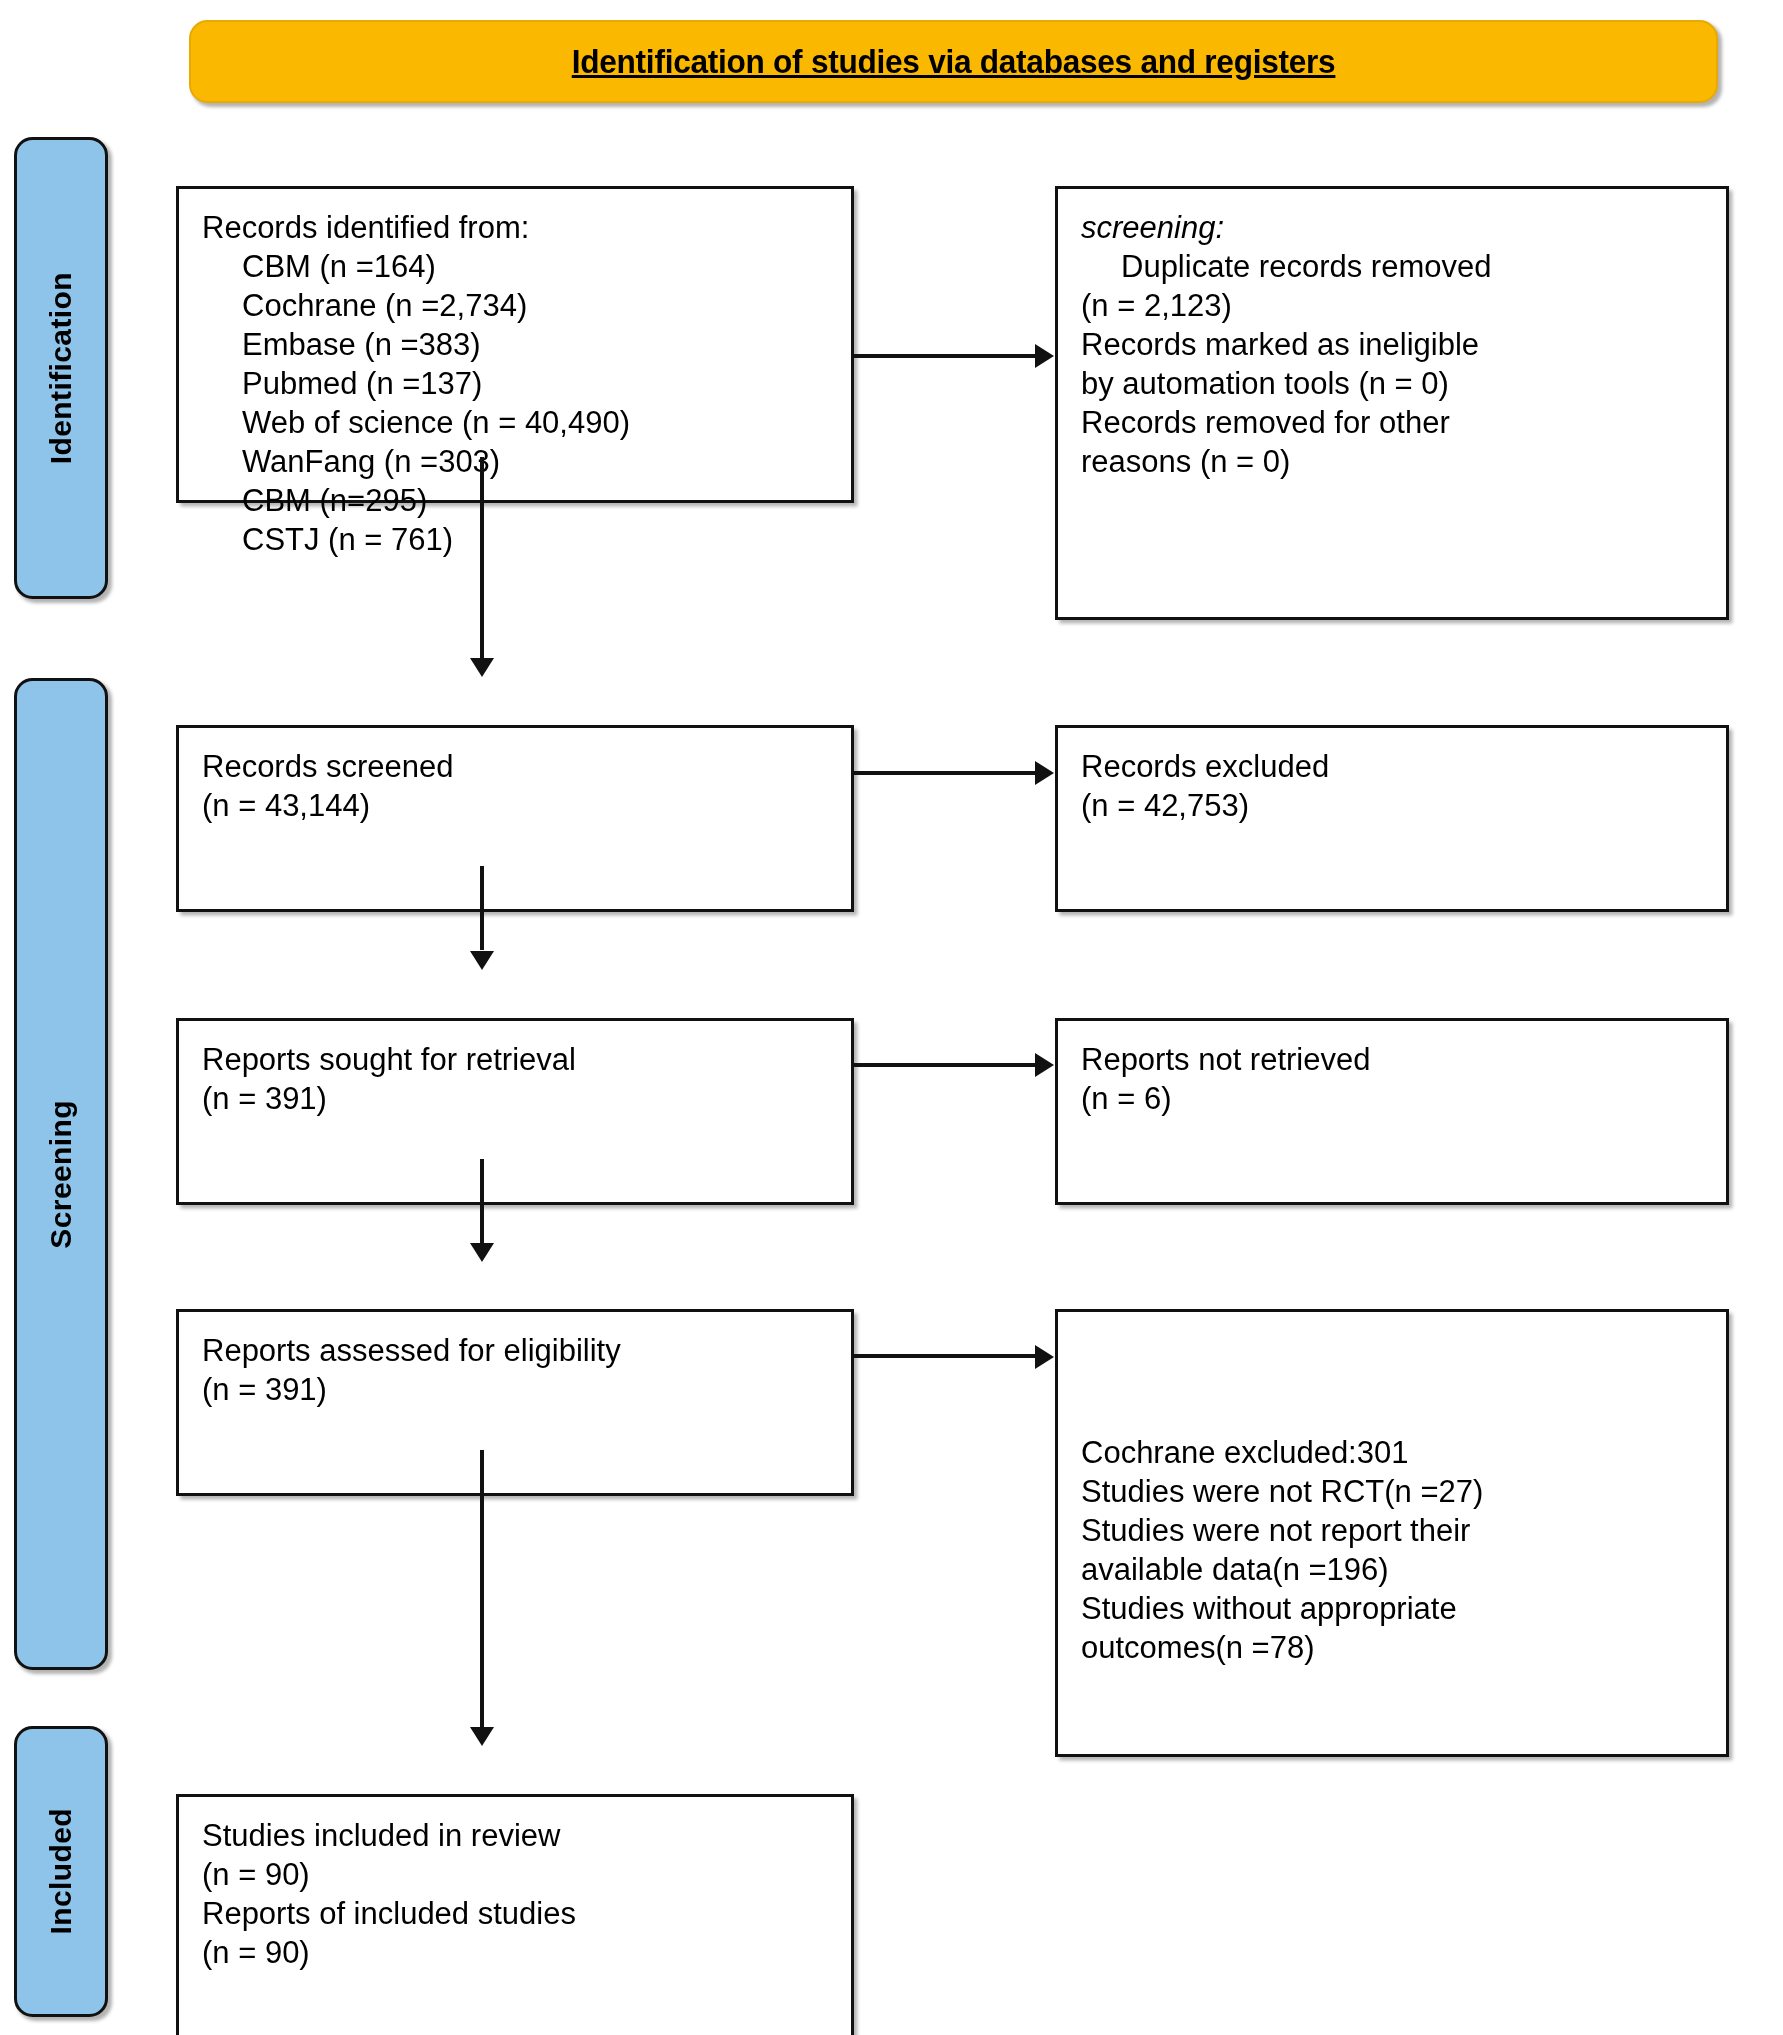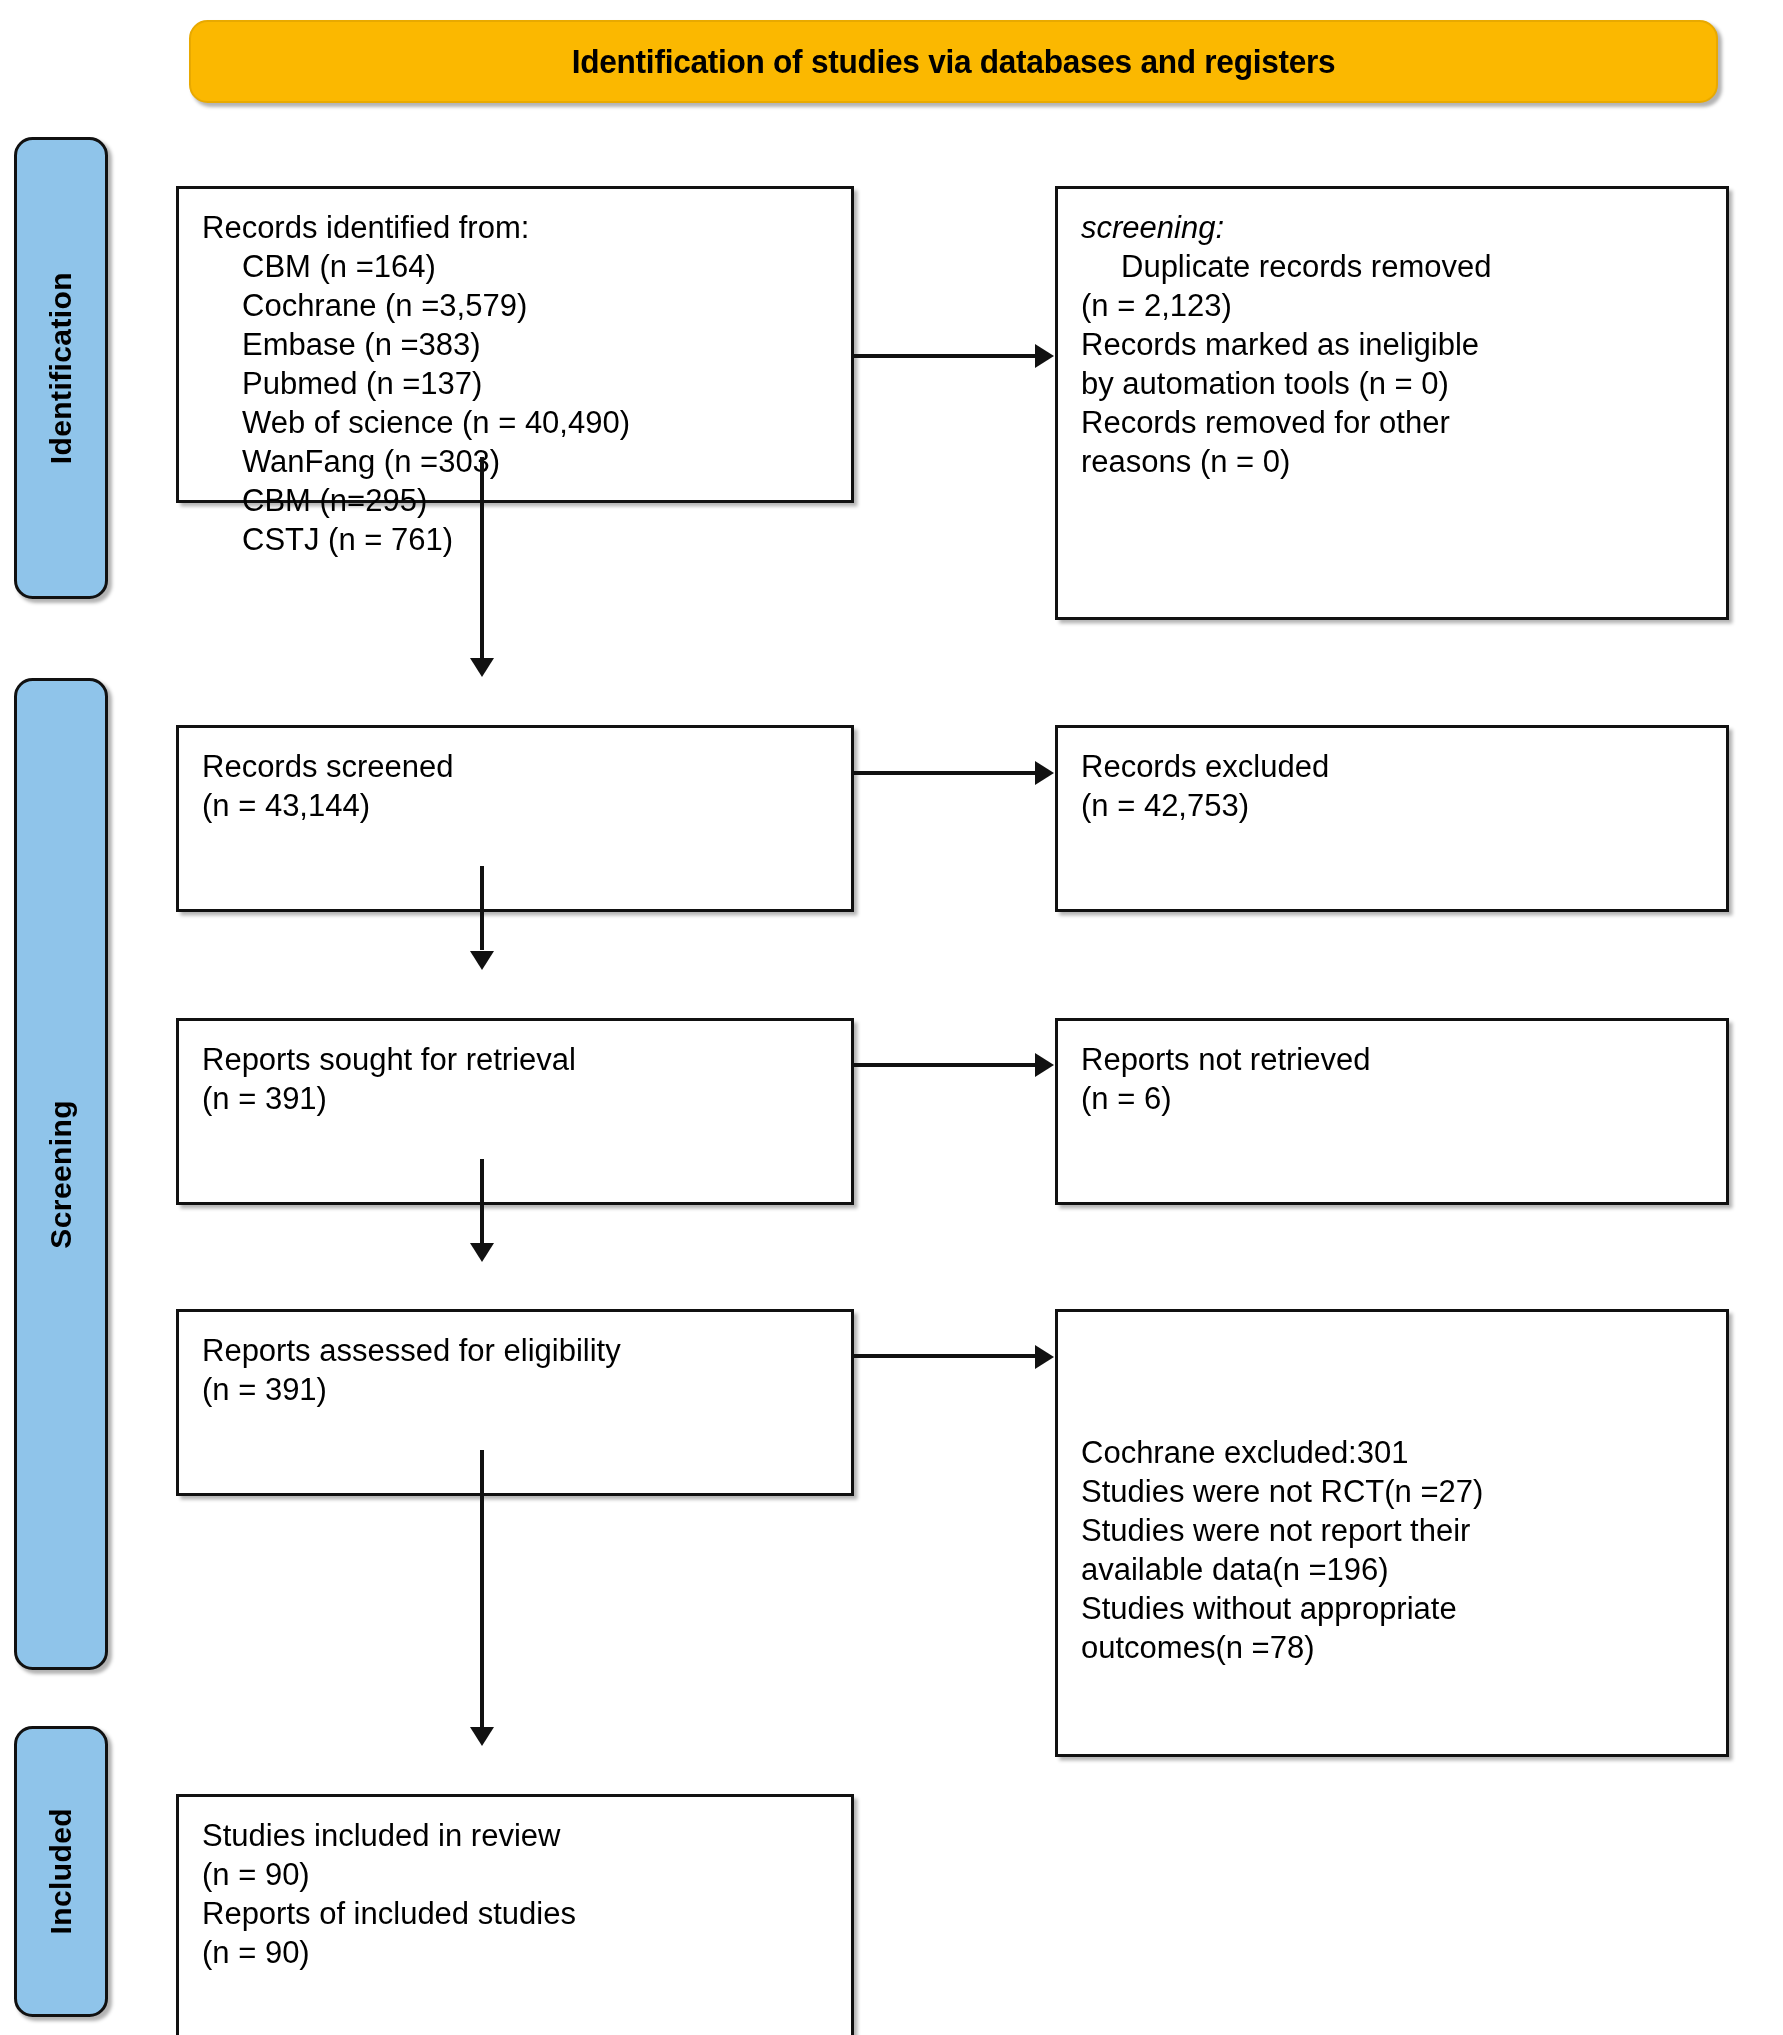--- a/index.html
+++ b/index.html
@@ -24,20 +24,21 @@
     top: 20px;
     width: 1529px;
     height: 83px;
     background: #FBB800;
     border: 2.1px solid #E8A900;
     border-radius: 18.6px;
     display: flex;
     align-items: center;
     justify-content: center;
     box-shadow: 3.6px 3.6px 3.6px rgba(0,0,0,0.30);
+    text-decoration: underline;
   }
   #header-banner .banner-text {
     font-size: 34px;
     font-weight: bold;
     letter-spacing: -0.3px;
     color: #000;
     text-align: center;
     font-stretch: condensed;
     transform: scaleX(0.93);
   }
@@ -130,21 +131,21 @@
 <div id="stage-screening" class="stage-label">
   <span class="vtext">Screening</span>
 </div>
 <div id="stage-included" class="stage-label">
   <span class="vtext">Included</span>
 </div>
 
 <div id="box-identified" class="flow-box">
   <div class="line">Records identified from:</div>
   <div class="line indent">CBM (n =164)</div>
-  <div class="line indent">Cochrane (n =3,579)</div>
+  <div class="line indent">Cochrane (n =2,734)</div>
   <div class="line indent">Embase (n =383)</div>
   <div class="line indent">Pubmed (n =137)</div>
   <div class="line indent">Web of science (n = 40,490)</div>
   <div class="line indent">WanFang (n =303)</div>
   <div class="line indent">CBM (n=295)</div>
   <div class="line indent">CSTJ (n = 761)</div>
 </div>
 
 <div id="box-screened" class="flow-box">
   <div class="line">Records screened</div>

